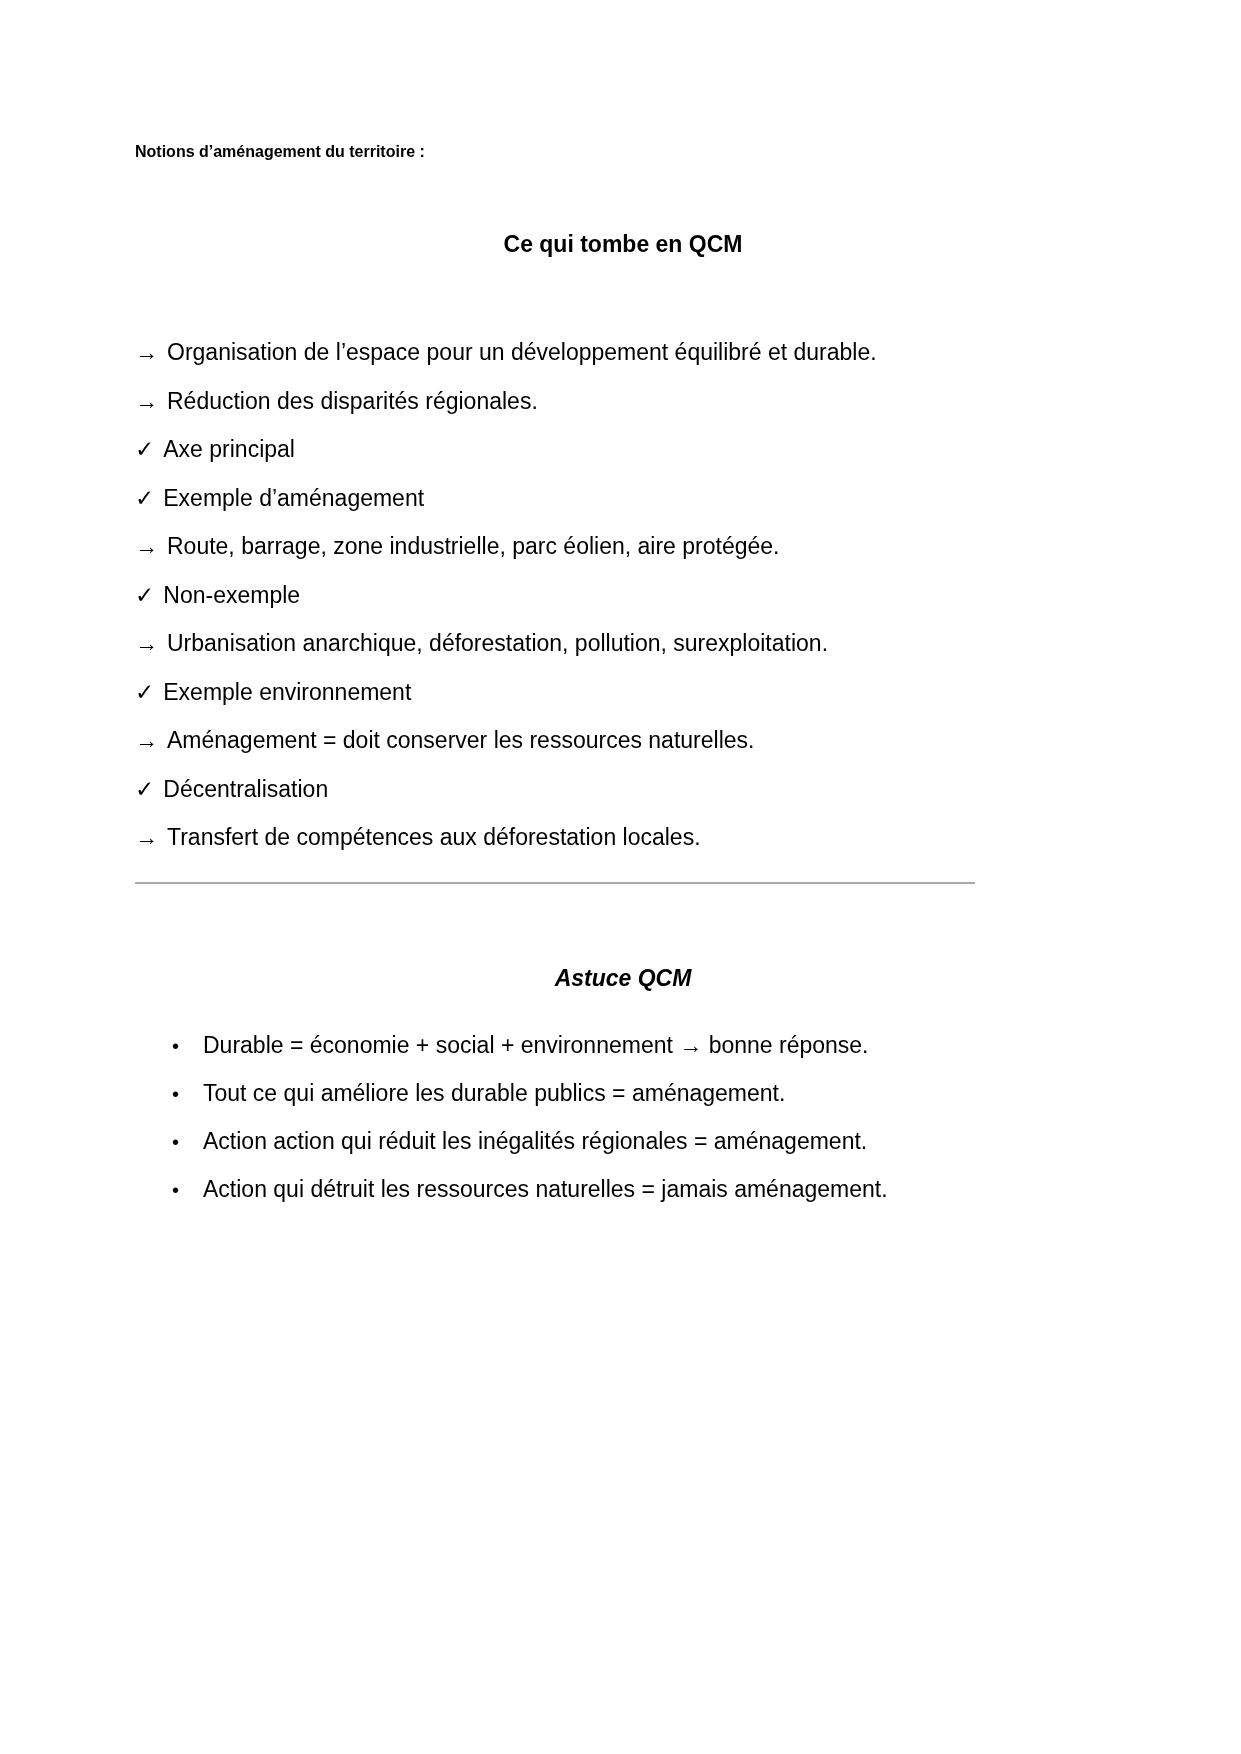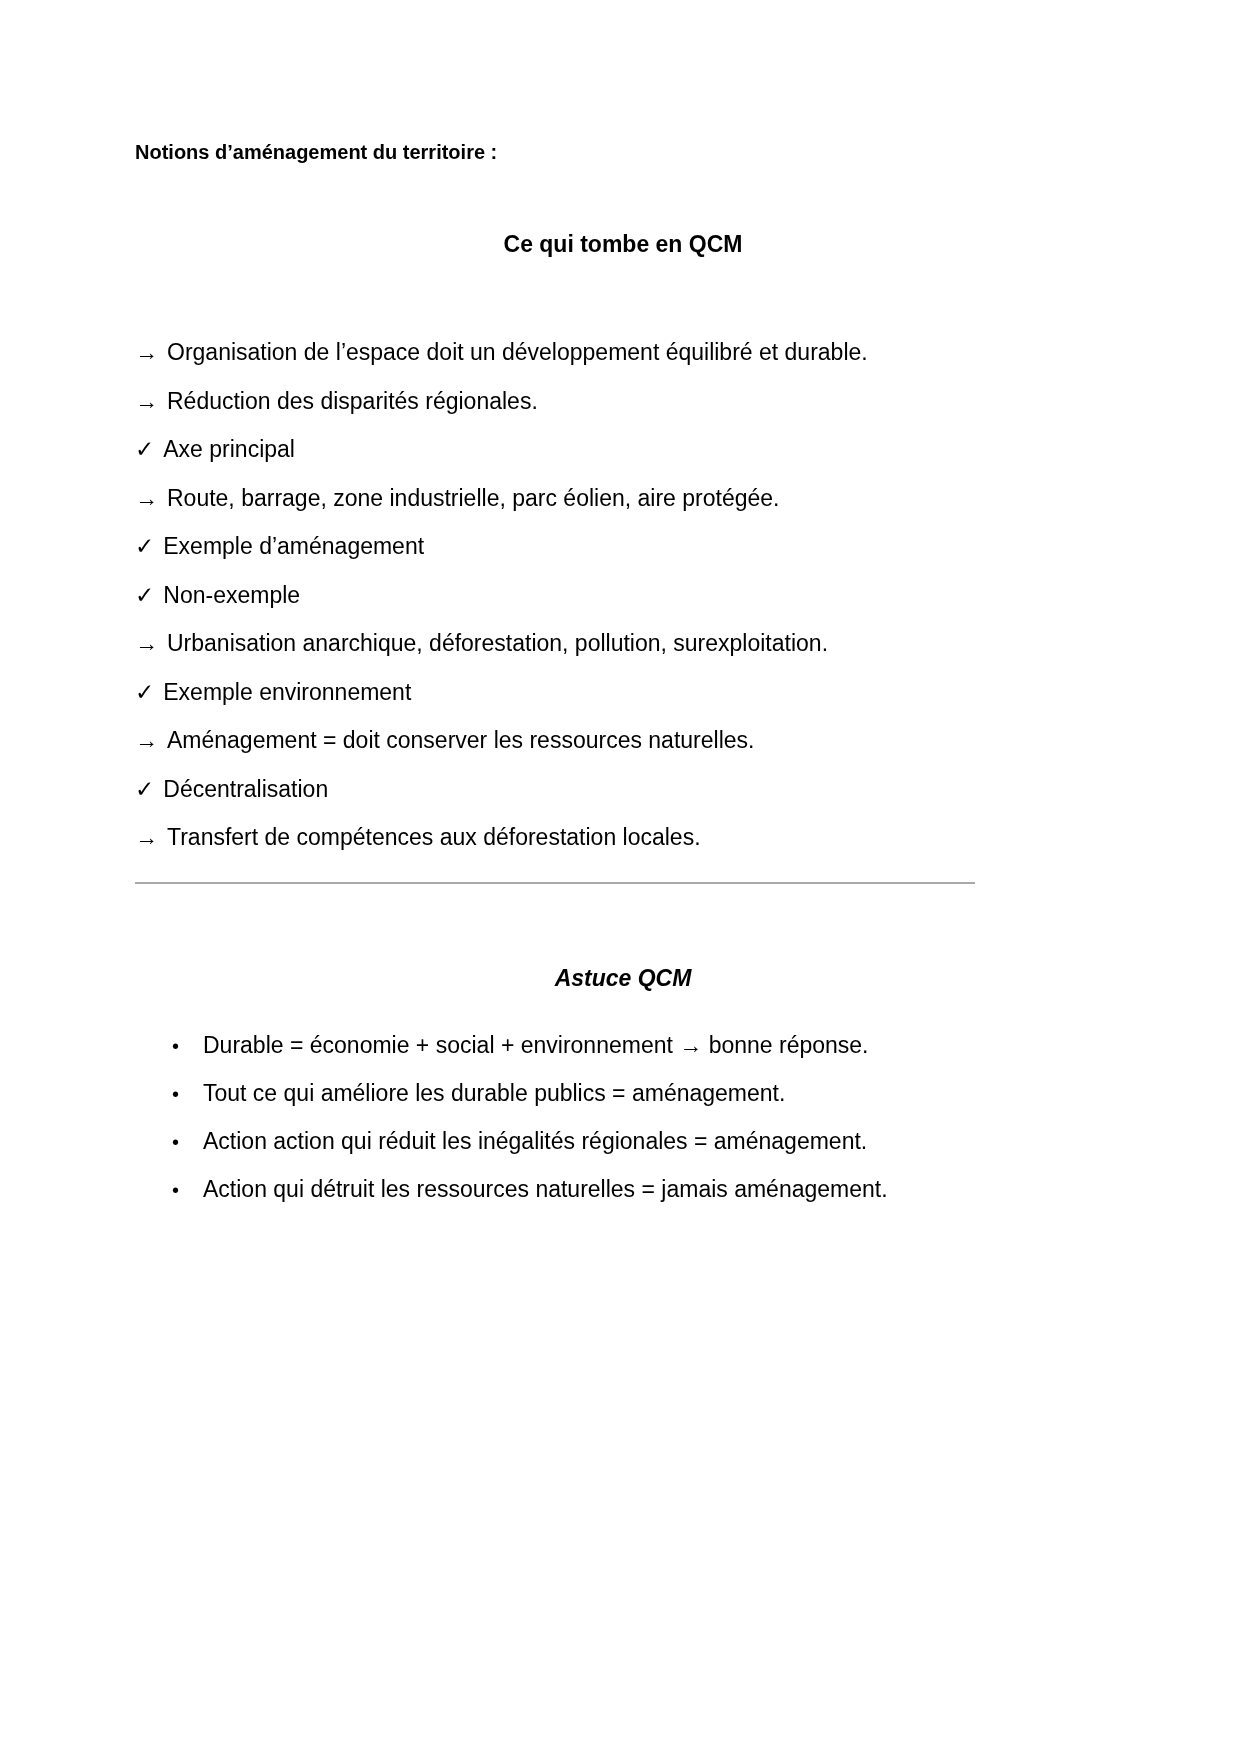--- a/index.html
+++ b/index.html
@@ -10,21 +10,21 @@
     font-family: "Liberation Sans", sans-serif;
     color: #000000;
     font-size: 23px;
     position: relative;
     overflow: hidden;
   }
   .page {
     padding: 138px 130px 0 135px;
   }
   .doc-title {
-    font-size: 20px;
+    font-size: 16px;
     font-weight: 700;
     line-height: 28px;
     margin-bottom: 64px;
   }
   .section-heading {
     font-size: 23px;
     font-weight: 700;
     line-height: 28px;
     text-align: center;
   }
@@ -63,25 +63,25 @@
 </head>
 <body>
 
 <div class="page">
 
   <h1 class="doc-title">Notions d’aménagement du territoire :</h1>
 
   <h2 class="section-heading qcm-heading">Ce qui tombe en QCM</h2>
 
   <div class="qa-list">
-    <p class="qa-line"><span class="marker">→</span><span class="item-text">Organisation de l’espace doit un développement équilibré et durable.</span></p>
+    <p class="qa-line"><span class="marker">→</span><span class="item-text">Organisation de l’espace pour un développement équilibré et durable.</span></p>
     <p class="qa-line"><span class="marker">→</span><span class="item-text">Réduction des disparités régionales.</span></p>
     <p class="qa-line"><span class="marker">✓</span><span class="item-text">Axe principal</span></p>
+    <p class="qa-line"><span class="marker">✓</span><span class="item-text">Exemple d’aménagement</span></p>
     <p class="qa-line"><span class="marker">→</span><span class="item-text">Route, barrage, zone industrielle, parc éolien, aire protégée.</span></p>
-    <p class="qa-line"><span class="marker">✓</span><span class="item-text">Exemple d’aménagement</span></p>
     <p class="qa-line"><span class="marker">✓</span><span class="item-text">Non-exemple</span></p>
     <p class="qa-line"><span class="marker">→</span><span class="item-text">Urbanisation anarchique, déforestation, pollution, surexploitation.</span></p>
     <p class="qa-line"><span class="marker">✓</span><span class="item-text">Exemple environnement</span></p>
     <p class="qa-line"><span class="marker">→</span><span class="item-text">Aménagement = doit conserver les ressources naturelles.</span></p>
     <p class="qa-line"><span class="marker">✓</span><span class="item-text">Décentralisation</span></p>
     <p class="qa-line"><span class="marker">→</span><span class="item-text">Transfert de compétences aux déforestation locales.</span></p>
   </div>
 
   <hr class="divider">
 

